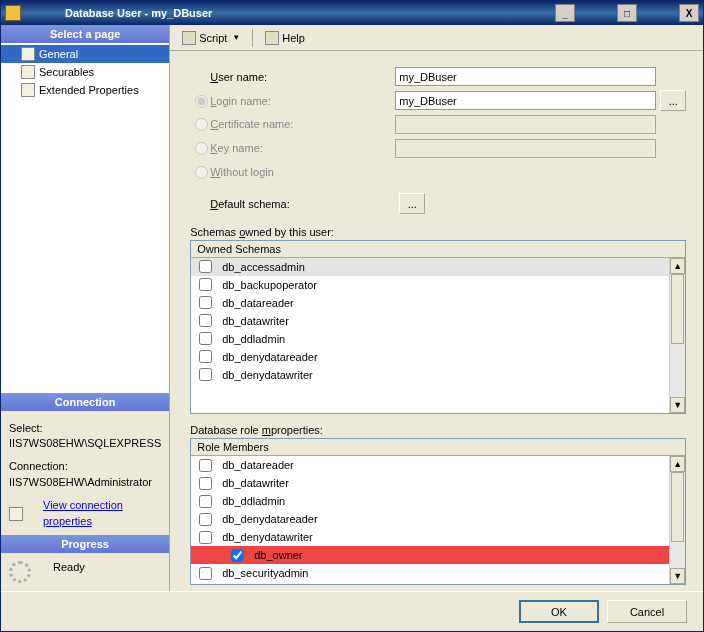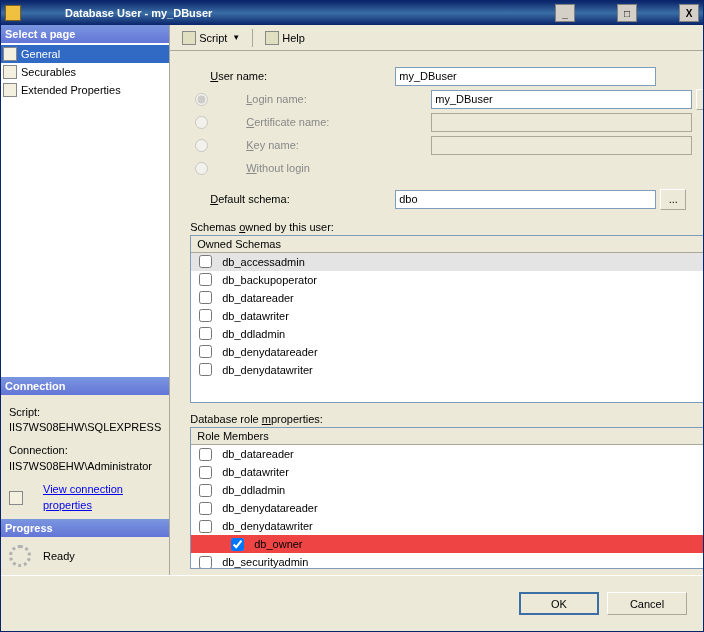--- a/index.html
+++ b/index.html
@@ -4,60 +4,60 @@
 <style>
 * { box-sizing: border-box; font-family: Tahoma, sans-serif; font-size: 11px; }
 body { margin: 0; padding: 0; background: #ece9d8; }
 .window { width: 704px; height: 632px; border: 1px solid #0a246a; display: flex; flex-direction: column; background: #ece9d8; }
 .titlebar { height: 24px; background: linear-gradient(to bottom, #0a246a 0%, #3b6ea5 50%, #0a246a 100%); color: #fff; display: flex; align-items: center; padding: 0 4px; font-weight: bold; gap: 40px; }
 .titlebar .icon { width: 16px; height: 16px; background: #f0c040; border: 1px solid #806020; margin-right: 4px; }
 .titlebar .spacer { flex: 1; }
 .titlebar .winbtn { width: 20px; height: 18px; background: #d4d0c8; border: 1px solid #808080; margin-left: 2px; display: flex; align-items: center; justify-content: center; color: #000; font-weight: bold; font-size: 10px; cursor: default; }
 .body-area { flex: 1; display: flex; overflow: hidden; }
 .leftpanel { width: 180px; background: #ece9d8; border-right: 1px solid #aca899; display: flex; flex-direction: column; }
-.panel-header { background: linear-gradient(to bottom, #7a96df, #6375d6); color: #fff; padding: 3px 4px; font-weight: bold; }
+.panel-header { background: linear-gradient(to bottom, #7a96df, #6375d6); color: #fff; padding: 3px 4px; font-weight: bold; text-align: center; }
 .panel-body { background: #fff; flex: 0 0 auto; padding: 2px 0; }
 .panel-body.flex-grow { flex: 1; }
-.nav-item { padding: 2px 2px; display: flex; align-items: center; gap: 4px; cursor: default; }
+.nav-item { padding: 2px 20px; display: flex; align-items: center; gap: 4px; cursor: default; }
 .nav-item.selected { background: #316ac5; color: #fff; }
 .nav-icon { width: 14px; height: 14px; border: 1px solid #888; background: #f4f0e0; flex-shrink: 0; }
 .conn-body { padding: 6px 8px; font-size: 11px; line-height: 1.4; }
 .conn-label { margin-top: 4px; }
 .conn-link { color: #0000ee; text-decoration: underline; display: inline-flex; align-items: center; gap: 20px; margin-top: 8px; cursor: pointer; }
-.progress-body { padding: 8px; display: flex; align-items: center; gap: 12px; }
+.progress-body { padding: 8px; display: flex; align-items: flex-start; gap: 22px; }
 .spinner { width: 22px; height: 22px; border: 3px dotted #b0b0b0; border-radius: 50%; }
 .rightpanel { flex: 1; display: flex; flex-direction: column; }
 .toolbar { height: 26px; border-bottom: 1px solid #aca899; display: flex; align-items: center; padding: 0 6px; gap: 2px; background: #ece9d8; }
 .toolbtn { display: flex; align-items: center; gap: 3px; padding: 2px 6px; cursor: default; }
 .tool-icon { width: 14px; height: 14px; background: #e0e0c0; border: 1px solid #888; }
 .drop-arrow { font-size: 8px; margin-left: 2px; }
 .tool-sep { width: 1px; height: 18px; background: #aca899; margin: 0 4px; }
 .form-area { flex: 1; padding: 14px 20px 6px 20px; overflow: hidden; display: flex; flex-direction: column; }
 .form-row { display: flex; align-items: center; height: 24px; }
 .form-row .radio-cell { width: 20px; text-align: center; }
 .form-row .label-cell { width: 185px; }
 .form-row input[type=text] { border: 1px solid #7f9db9; height: 19px; padding: 0 3px; background: #fff; }
 .form-row input[type=text][disabled] { background: #ece9d8; border: 1px solid #aca899; }
 .form-row .text-wide { width: 261px; }
 .form-row .browse-btn { width: 26px; height: 21px; margin-left: 4px; background: #ece9d8; border: 1px solid #aca899; border-top-color:#fff; border-left-color:#fff; cursor: default; text-align: center; }
-.disabled-text { color: #888; margin-left: 36px; }
+.disabled-text { color: #888; }
 .section-label { margin-top: 10px; margin-bottom: 2px; }
 .listframe { border: 1px solid #7f9db9; background: #fff; display: flex; flex-direction: column; }
 .list-header { background: #ece9d8; border-bottom: 1px solid #aca899; padding: 2px 6px; display: flex; }
 .list-header .col { flex: 1; }
 .list-body { flex: 1; overflow: hidden; position: relative; }
 .list-rows { position: absolute; inset: 0 16px 0 0; overflow: hidden; }
 .list-row { display: flex; align-items: center; height: 18px; padding: 0 4px; gap: 6px; border-bottom: 0; }
 .list-row.selected { background: #ef4444; padding-left: 36px; }
 .list-row.highlight { background: #e4e4e4; }
 .list-row input[type=checkbox] { margin: 0 4px 0 4px; }
 .vscroll { position: absolute; right: 0; top: 0; bottom: 0; width: 16px; background: #e8e8e8; border-left: 1px solid #d4d0c8; }
 .vscroll .arrow { height: 16px; background: #ece9d8; border: 1px solid #aca899; display:flex; align-items:center; justify-content:center; font-size:9px; }
 .vscroll .thumb { position:absolute; left:1px; right:1px; background: #ece9d8; border:1px solid #aca899; }
-.button-row { height: 56px; display: flex; justify-content: flex-end; align-items: center; padding: 0 16px; gap: 8px; border-top: 1px solid #fff; }
+.button-row { height: 40px; display: flex; justify-content: flex-end; align-items: center; padding: 0 16px; gap: 8px; border-top: 1px solid #fff; }
 .btn { width: 80px; height: 23px; background: #ece9d8; border: 1px solid #aca899; border-top-color:#fff; border-left-color:#fff; cursor: default; }
 .btn.default { border: 2px solid #3b6ea5; padding:0; }
 .underline-char { text-decoration: underline; }
 </style>
 </head>
 <body>
 
 <div class="window">
 
   <div class="titlebar">
@@ -82,21 +82,21 @@
             <span>Securables</span>
           </div>
           <div class="nav-item">
             <span class="nav-icon"></span>
             <span>Extended Properties</span>
           </div>
         </div>
 
       <div class="panel-header">Connection</div>
       <div class="conn-body">
-        <div class="conn-label">Script:</div>
+        <div class="conn-label">Select:</div>
         <div>IIS7WS08EHW\SQLEXPRESS</div>
         <div class="conn-label" style="margin-top:8px">Connection:</div>
         <div>IIS7WS08EHW\Administrator</div>
         <a class="conn-link">
           <span class="nav-icon"></span>
           <span>View connection properties</span>
         </a>
       </div>
 
       <div class="panel-header">Progress</div>
@@ -148,21 +148,20 @@
         </div>
 
         <div class="form-row">
           <div class="radio-cell"><input type="radio" disabled="" style=""></div>
           <div class="label-cell disabled-text"><span class="underline-char">W</span><span>ithout login</span></div>
         </div>
 
         <div class="form-row" style="margin-top:8px">
           <div class="radio-cell"></div>
           <div class="label-cell"><span class="underline-char">D</span><span>efault schema:</span></div>
-          <input type="text" class="text-wide" value="dbo" style="">
           <button class="browse-btn">...</button>
         </div>
 
         <div class="section-label"><span>Schemas </span><span class="underline-char">o</span><span>wned by this user:</span></div>
         <div class="listframe" style="height:176px">
           <div class="list-header">
               <div class="col">Owned Schemas</div>
             </div>
           <div class="list-body">
             <div class="list-rows" id="schemas-rows">

